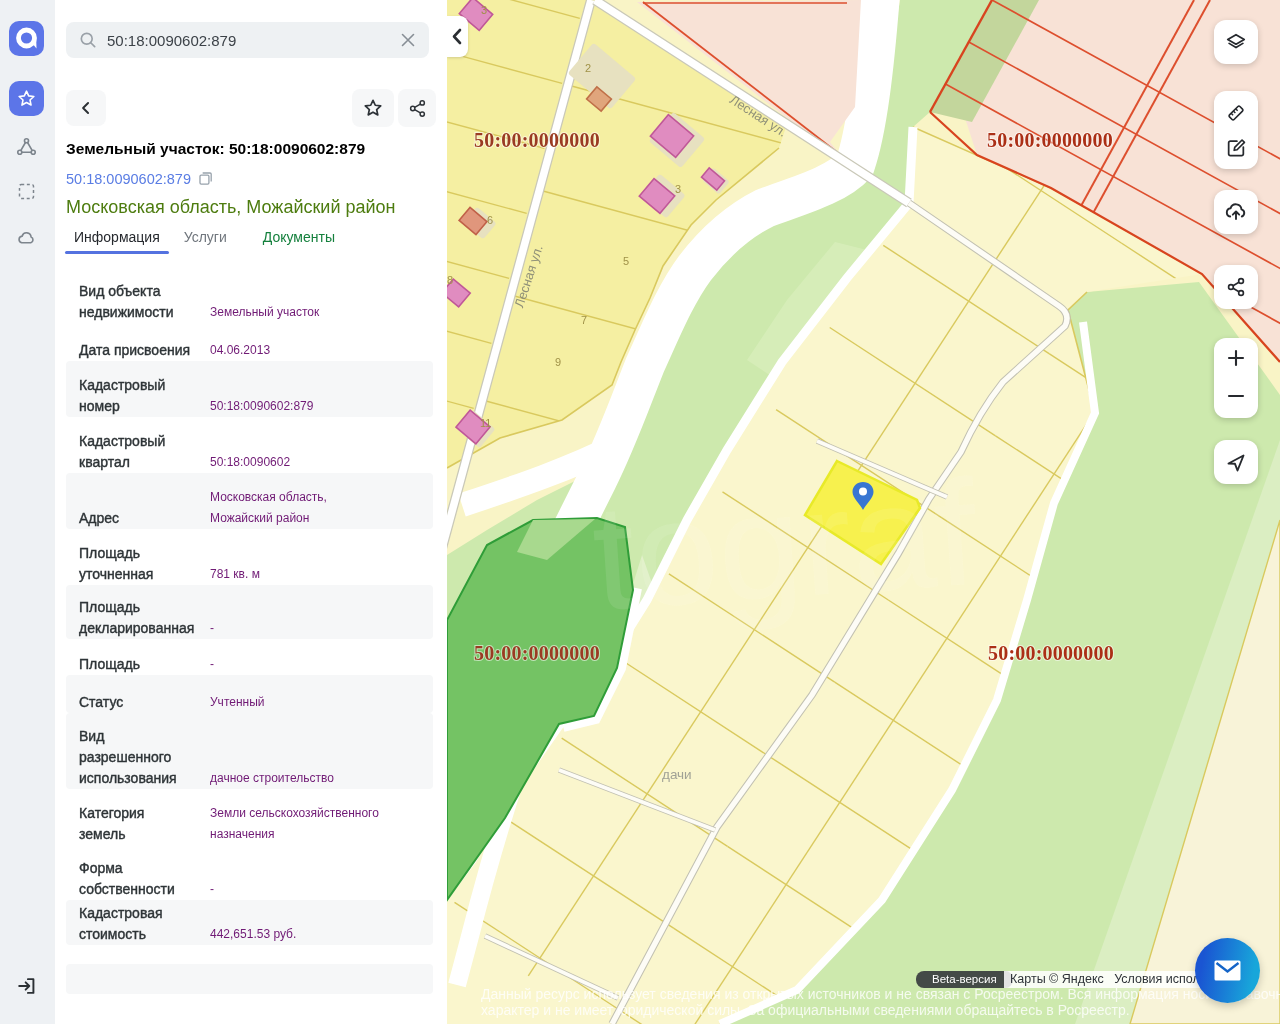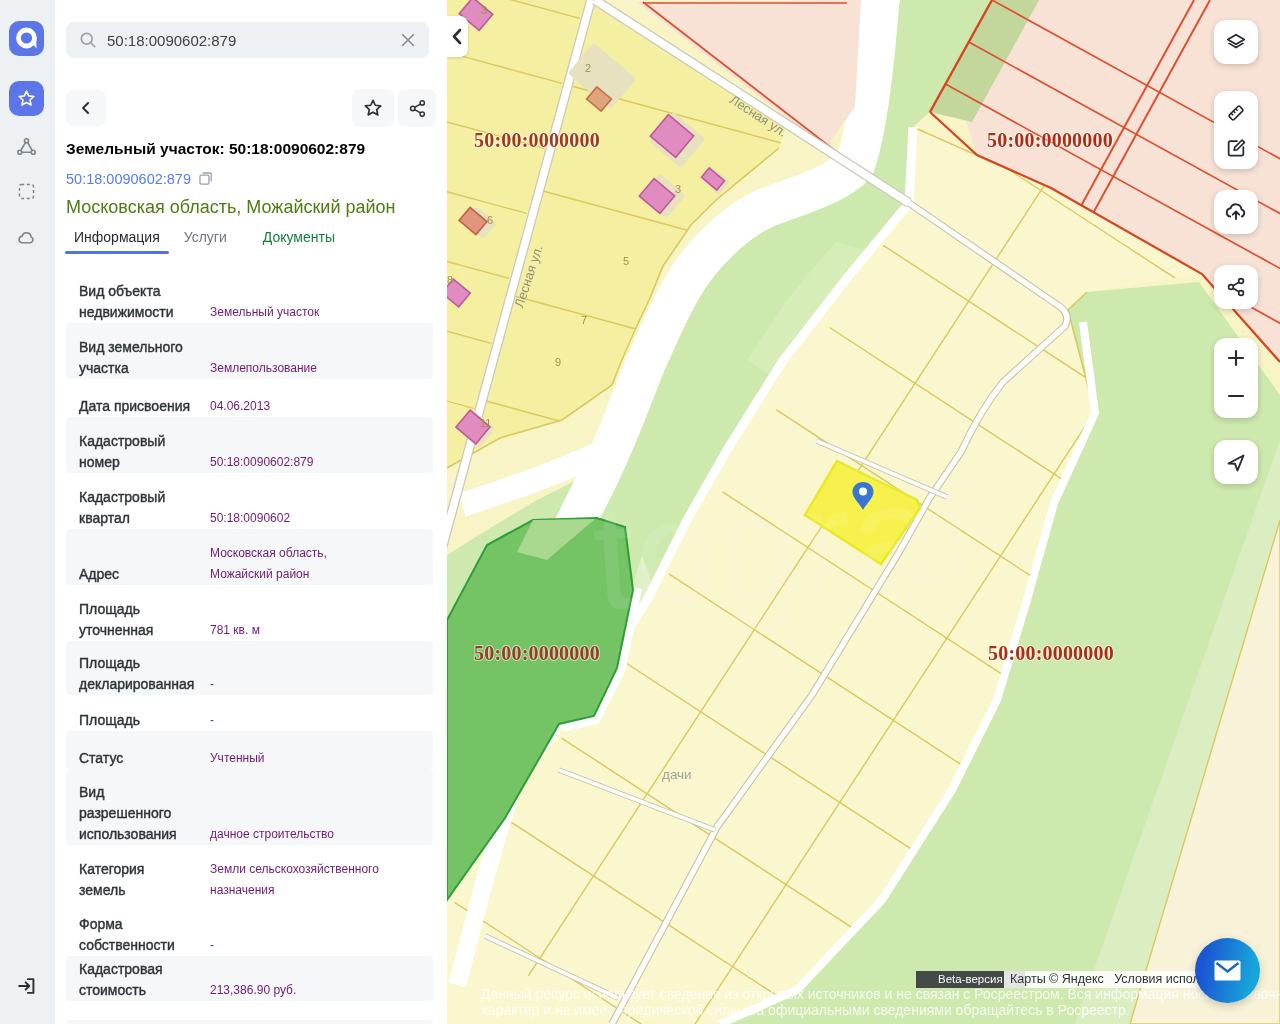--- a/index.html
+++ b/index.html
@@ -19,21 +19,21 @@
 .table{position:absolute;left:11px;top:267px;width:367px}
 .row{display:flex;align-items:flex-end;border-radius:4px}
 .row.gray{background:#f6f7f8}
 .rl{width:131px;padding-left:13px;font-size:14px;font-weight:500;color:#2e3437;-webkit-text-stroke:0.4px #2e3437;line-height:21px}
 .rv{flex:1;padding-left:13px;font-size:12px;color:#701a75;line-height:21px}
 
 .map{position:absolute;left:447px;top:0;width:833px;height:1024px;overflow:hidden}
 .collapse{position:absolute;left:0;top:16px;width:21px;height:41px;background:#fff;border-radius:0 8px 8px 0;box-shadow:0 1px 3px rgba(0,0,0,0.15);z-index:6}
 .mbtn{position:absolute;left:767px;width:44px;background:#fff;border-radius:12px;box-shadow:0 2px 6px rgba(0,0,0,0.18);display:flex;flex-direction:column;align-items:center;justify-content:center;z-index:6}
 .fab{position:absolute;left:748px;top:938px;width:65px;height:65px;border-radius:50%;background:linear-gradient(100deg,#1a55d2 15%,#18a6da 85%);z-index:7;display:flex;align-items:center;justify-content:center;box-shadow:0 3px 8px rgba(0,0,0,0.2)}
-.beta{position:absolute;left:469px;top:971px;height:17px;background:rgba(56,60,62,0.92);color:#fff;border-radius:0;font-size:11.5px;line-height:17px;padding:0 22px;z-index:6}
+.beta{position:absolute;left:469px;top:971px;height:17px;background:rgba(56,60,62,0.92);color:#fff;border-radius:8px;font-size:11.5px;line-height:17px;padding:0 16px;z-index:6}
 .attr{position:absolute;left:557px;top:971px;height:17px;background:rgba(255,255,255,0.85);color:#2e3338;font-size:12.5px;line-height:17px;padding:0 6px;z-index:6;white-space:nowrap;width:200px;overflow:hidden}
 .fine{position:absolute;left:34px;top:987px;font-size:14px;line-height:15.5px;color:rgba(255,255,255,0.80);z-index:5;white-space:nowrap}
 svg.ic{display:block}
 </style></head><body>
 
 <div class="map"><svg width="833" height="1024" viewBox="0 0 833 1024">
       <rect width="833" height="1024" fill="#f9f4c6"></rect>
       <polygon points="545.0,0.0 483.0,112.0 466.0,127.0 462.0,203.0 400.0,278.0 335.0,362.0 280.0,450.0 240.0,520.0 200.0,600.0 150.0,680.0 111.0,727.0 60.0,800.0 25.0,860.0 0.0,893.0 0.0,555.0 40.0,530.0 90.0,500.0 150.0,470.0 187.0,432.0 194.0,396.0 203.0,360.0 219.0,326.0 233.0,300.0 252.0,264.0 274.0,242.0 299.0,221.0 322.0,205.0 352.0,194.0 388.0,184.0 418.0,172.0 430.0,140.0 440.0,80.0 453.0,0.0" fill="#cde9ad" stroke="none" stroke-width="1"></polygon>
       <polygon points="195.0,555.0 218.0,620.0 195.0,750.0 140.0,850.0 60.0,880.0 20.0,870.0 90.0,800.0 130.0,720.0 150.0,700.0" fill="#dff0c6" stroke="none" stroke-width="1"></polygon>
       <polygon points="388.0,242.0 420.0,250.0 370.0,320.0 330.0,380.0 300.0,360.0 340.0,300.0" fill="#d6edb8" stroke="none" stroke-width="1"></polygon>
@@ -351,24 +351,20 @@
       <span>Информация</span>
       <span class="t2">Услуги</span>
       <span class="t3">Документы</span>
     </div>
 <div class="underline"></div>
 <div class="table">
       <div class="row" style="height:56px">
         <div class="rl">Вид объекта<br>недвижимости</div>
         <div class="rv">Земельный участок</div>
       </div>
-      <div class="row gray" style="height:56px">
-        <div class="rl">Вид земельного<br>участка</div>
-        <div class="rv">Землепользование</div>
-      </div>
       <div class="row" style="height:38px">
         <div class="rl">Дата присвоения</div>
         <div class="rv">04.06.2013</div>
       </div>
       <div class="row gray" style="height:56px">
         <div class="rl">Кадастровый<br>номер</div>
         <div class="rv">50:18:0090602:879</div>
       </div>
       <div class="row" style="height:56px">
         <div class="rl">Кадастровый<br>квартал</div>
@@ -401,21 +397,21 @@
       <div class="row" style="height:56px">
         <div class="rl">Категория<br>земель</div>
         <div class="rv">Земли сельскохозяйственного<br>назначения</div>
       </div>
       <div class="row" style="height:55px">
         <div class="rl">Форма<br>собственности</div>
         <div class="rv">-</div>
       </div>
       <div class="row gray" style="height:45px">
         <div class="rl">Кадастровая<br>стоимость</div>
-        <div class="rv">213,386.90 руб.</div>
+        <div class="rv">442,651.53 руб.</div>
       </div>
       <div class="row" style="height:19px">
         <div class="rl"></div>
         <div class="rv"></div>
       </div>
       <div class="row gray" style="height:30px">
         <div class="rl"></div>
         <div class="rv"></div>
       </div>
     </div>

